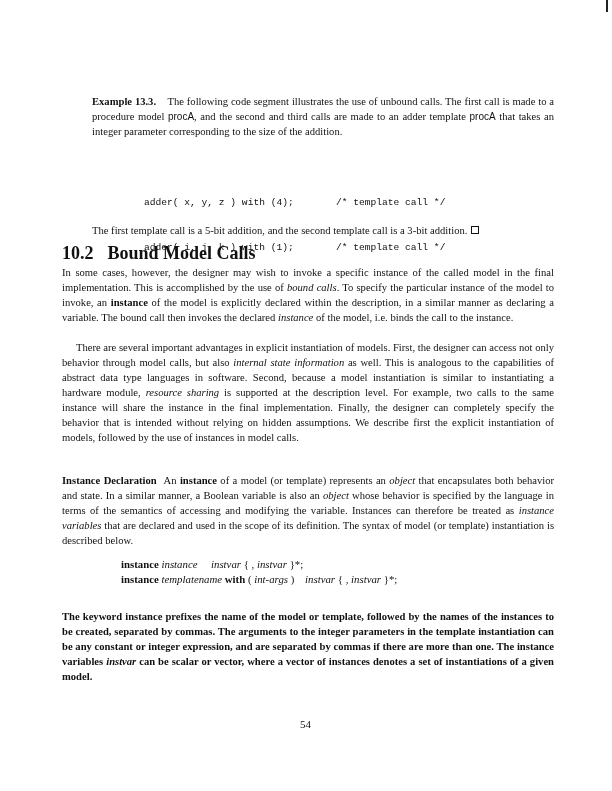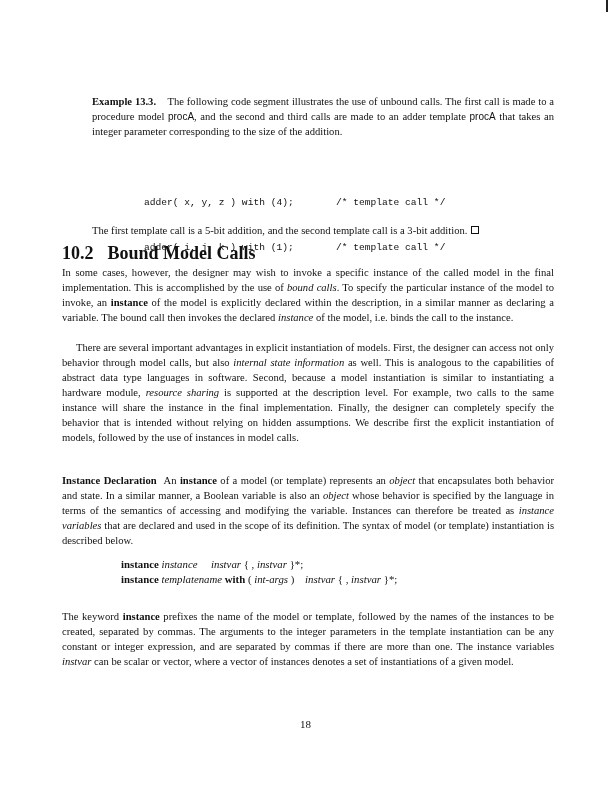--- a/index.html
+++ b/index.html
@@ -54,17 +54,17 @@
   <p><span class="runin">Instance Declaration</span><span>An </span><b>instance</b><span> of a model (or template) represents an </span><i>object</i><span> that encapsulates both behavior and state. In a similar manner, a Boolean variable is also an </span><i>object</i><span> whose behavior is specified by the language in terms of the semantics of accessing and modifying the variable. Instances can therefore be treated as </span><i>instance variables</i><span> that are declared and used in the scope of its definition. The syntax of model (or template) instantiation is described below.</span></p>
 </div>
 
 <div class="syntax" style="top:557px;">
   <b>instance</b> <i>instance</i>&nbsp;&nbsp;&nbsp;&nbsp;&nbsp;<i>instvar</i> <span>{ , </span><i>instvar</i><span> }*;</span>
 </div>
 <div class="syntax" style="top:572px;font-family:Liberation Serif, serif;">
   <b>instance</b> <i>templatename</i> <b>with</b> <span>( </span><i>int-args</i><span> )</span>&nbsp;&nbsp;&nbsp;&nbsp;<i>instvar</i> <span>{ , </span><i>instvar</i><span> }*;</span>
 </div>
 
-<div class="block" style="top:609px;">
+<div class="block" style="top:609px;font-weight:bold;">
   <p><span>The keyword </span><b>instance</b><span> prefixes the name of the model or template, followed by the names of the instances to be created, separated by commas. The arguments to the integer parameters in the template instantiation can be any constant or integer expression, and are separated by commas if there are more than one. The instance variables </span><i>instvar</i><span> can be scalar or vector, where a vector of instances denotes a set of instantiations of a given model.</span></p>
 </div>
 
-<div class="pageno">18</div>
+<div class="pageno">54</div>
 
 </body></html>

